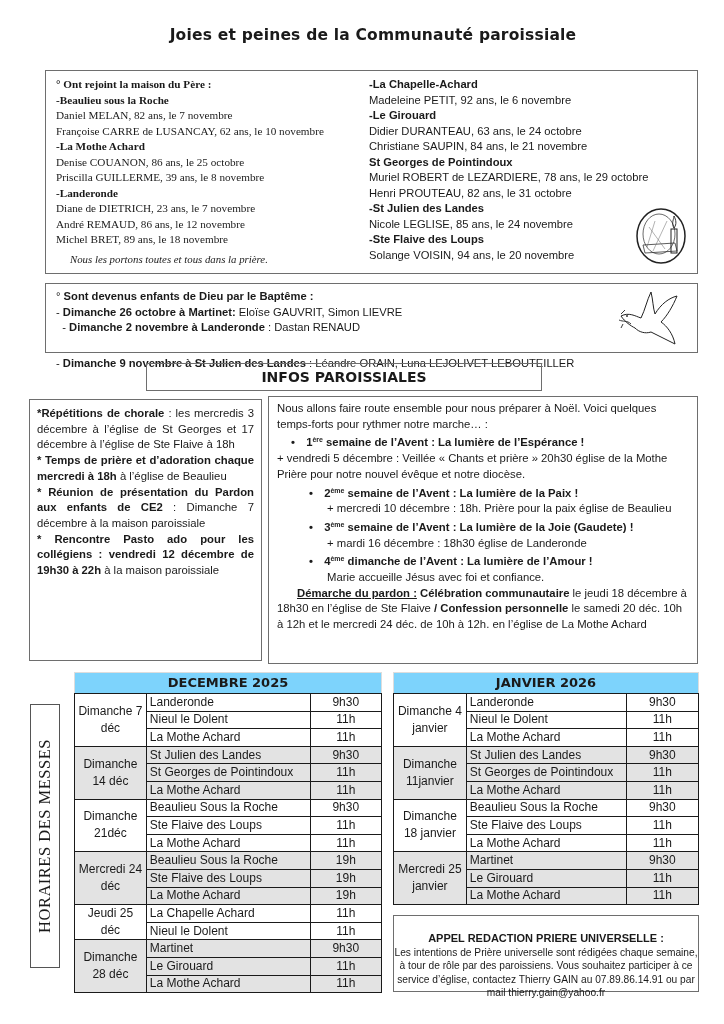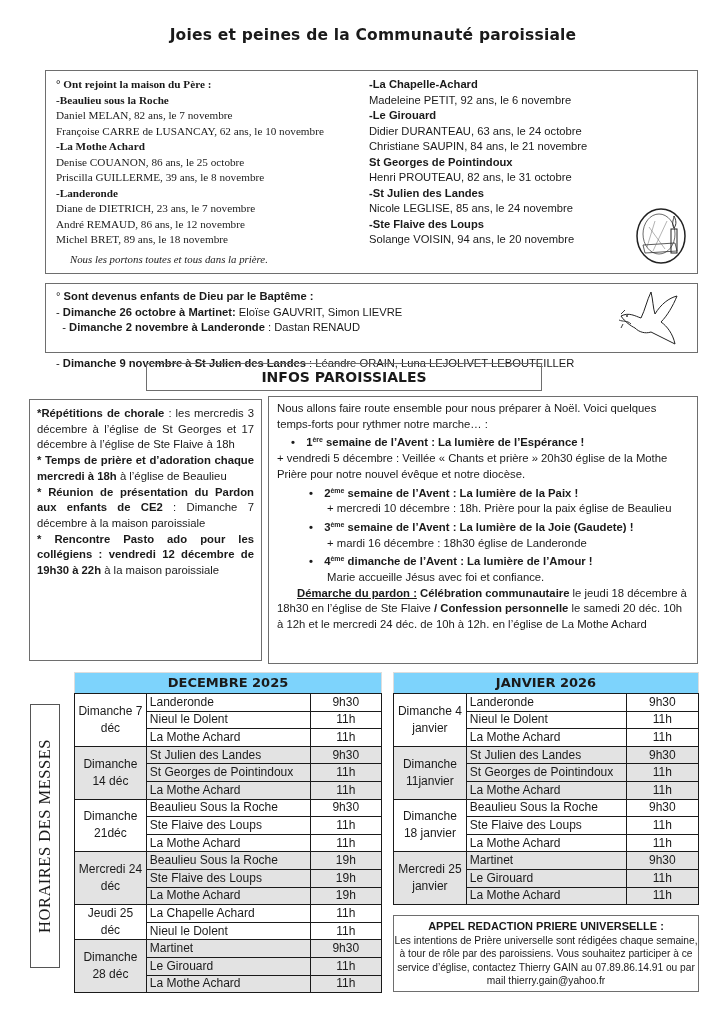--- a/index.html
+++ b/index.html
@@ -47,21 +47,21 @@
     table.mass caption { font-family: "DejaVu Sans", sans-serif; font-weight: bold; font-size: 13px; padding: 2px 0 3px; border: 1px solid #ddd; border-bottom: none; background: #7dd3fc; }
     table.mass td { border: 1.6px solid #1a1a1a; height: 17.6px; padding: 0 3px; line-height: 15px; white-space: nowrap; }
     table.mass td.day { text-align: center; white-space: normal; line-height: 17px; }
     table.mass td.time { text-align: center; }
     table.mass tr.shade td { background: #e3e3e3; }
     .dec { left: 74px; top: 672px; width: 308px; }
     .dec col.c1 { width: 72px; } .dec col.c2 { width: 164px; } .dec col.c3 { width: 72px; }
     .jan { left: 393px; top: 672px; width: 306px; }
     .jan col.c1 { width: 73px; } .jan col.c2 { width: 160px; } .jan col.c3 { width: 73px; }
 
-    .appel { left: 393px; top: 915px; width: 306px; height: 77px; text-align: center; font-size: 10.2px; line-height: 13.5px; padding-top: 4px; }
+    .appel { left: 393px; top: 915px; width: 306px; height: 77px; text-align: center; font-size: 10.2px; line-height: 13.5px; padding-top: 16px; }
     .appel .h { font-weight: bold; font-size: 11px; }
   </style>
 </head>
 <body>
 
 <div class="abs title">Joies et peines de la Communauté paroissiale</div>
 
 <div class="abs box deaths">
   <div class="col left">
     <div class="b">° Ont rejoint la maison du Père :</div>
@@ -80,20 +80,21 @@
     <div class="ital" style="margin-top:4px;padding-left:14px;font-size:10.8px;">Nous les portons toutes et tous dans la prière.</div>
   </div>
   <div class="col right">
     <div id="deaths-right">
         <div class="b">-La Chapelle-Achard</div>
         <div>Madeleine PETIT, 92 ans, le 6 novembre</div>
         <div class="b"> -Le Girouard</div>
         <div>Didier DURANTEAU, 63 ans, le 24 octobre</div>
         <div>Christiane SAUPIN, 84 ans, le 21 novembre</div>
         <div class="b">St Georges de Pointindoux</div>
+        <div>Muriel ROBERT de LEZARDIERE, 78 ans, le 29 octobre</div>
         <div>Henri PROUTEAU, 82 ans, le 31 octobre</div>
         <div class="b">-St Julien des Landes</div>
         <div>Nicole LEGLISE, 85 ans, le 24 novembre</div>
         <div class="b">-Ste Flaive des Loups</div>
         <div>Solange VOISIN, 94 ans, le 20 novembre</div>
       </div>
   </div>
   <svg class="candle" viewBox="0 0 52 58">
     <ellipse cx="26" cy="29" rx="24" ry="27" fill="none" stroke="#222" stroke-width="1.5"></ellipse>
     <ellipse cx="24" cy="27" rx="16" ry="20" fill="none" stroke="#444" stroke-width="0.8"></ellipse>

